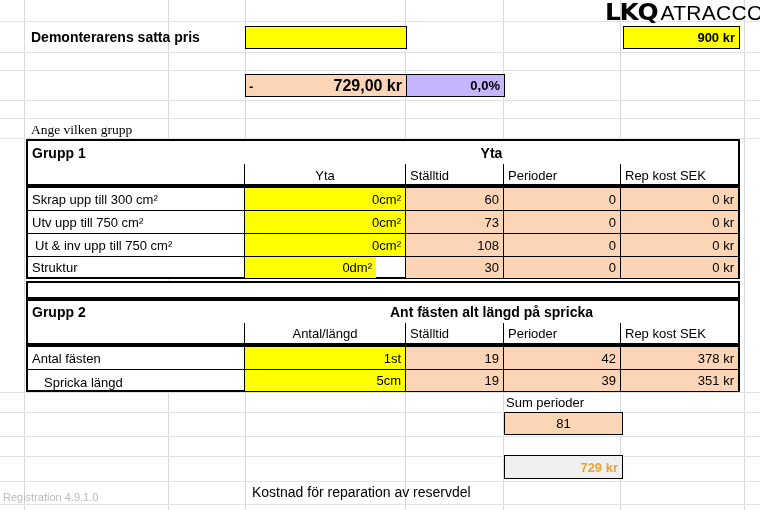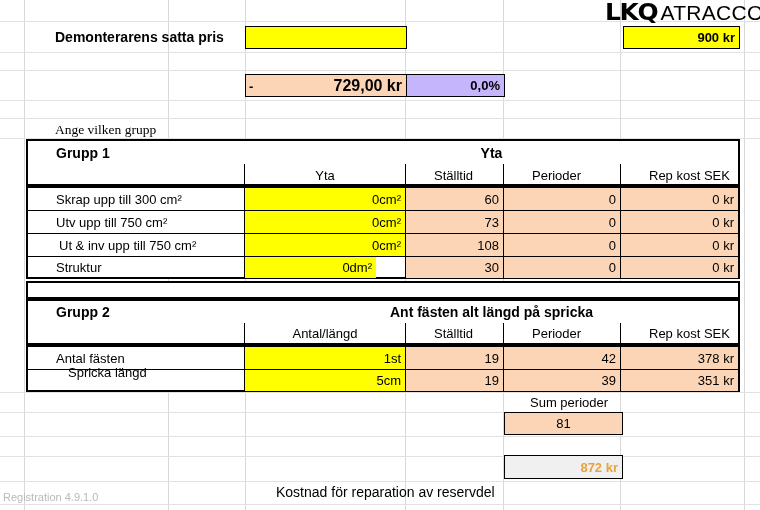--- a/index.html
+++ b/index.html
@@ -38,21 +38,21 @@
   }
   
   .cell {
     position: absolute;
     box-sizing: border-box;
     display: flex;
     align-items: center;
     white-space: nowrap;
     line-height: 1;
   }
-  .cell.left   { justify-content: flex-start; margin-left: 24px; }
+  .cell.left   { justify-content: flex-start; }
   .cell.right  { justify-content: flex-end; }
   .cell.center { justify-content: center; }
 
   .pad-l { padding-left: 4px; }
   .pad-r { padding-right: 4px; }
 
   .bold { font-weight: bold; }
 
   .f13 { font-size: 13px; }
   .f14 { font-size: 14px; }
@@ -238,37 +238,37 @@
 
   <div>
     <div class="cell left f13 pad-l" style="left:28px; top:347px; width:216px; height:22px;">Antal fästen</div>
     <div class="cell right f13 pad-r fill-yellow" style="left:245px; top:347px; width:160px; height:22px;">1st</div>
     <div class="cell right f13 pad-r fill-peach" style="left:406px; top:347px; width:97px; height:22px;">19</div>
     <div class="cell right f13 pad-r fill-peach" style="left:504px; top:347px; width:116px; height:22px;">42</div>
     <div class="cell right f13 pad-r fill-peach" style="left:621px; top:347px; width:117px; height:22px;">378 kr</div>
   </div>
 
   <div>
-    <div class="cell left f13 pad-l" style="left:28px; top:362px; width:240px; height:21px;padding-left:16px;">Spricka längd</div>
+    <div class="cell left f13 pad-l" style="left:28px; top:372px; width:240px; height:21px;padding-left:16px;">Spricka längd</div>
     <div class="cell right f13 pad-r fill-yellow" style="left:245px; top:370px; width:160px; height:21px;">5cm</div>
     <div class="cell right f13 pad-r fill-peach" style="left:406px; top:370px; width:97px; height:21px;">19</div>
     <div class="cell right f13 pad-r fill-peach" style="left:504px; top:370px; width:116px; height:21px;">39</div>
     <div class="cell right f13 pad-r fill-peach" style="left:621px; top:370px; width:117px; height:21px;">351 kr</div>
   </div>
 
   <div style="position:absolute; left:27px; top:369px; width:712px; height:1px; background:#000;"></div>
 
   <div style="position:absolute; left:244px; top:346px; width:1px; height:45px; background:#000;"></div>
   <div style="position:absolute; left:405px; top:346px; width:1px; height:45px; background:#000;"></div>
   <div style="position:absolute; left:503px; top:346px; width:1px; height:45px; background:#000;"></div>
   <div style="position:absolute; left:620px; top:346px; width:1px; height:45px; background:#000;"></div>
 
   <div class="cell left f13" style="left:506px; top:393px; width:120px; height:19px;">Sum perioder</div>
 
   <div class="cell center f13 fill-peach bd-thin" style="left:504px; top:412px; width:119px; height:23px;">81</div>
 
   <div class="cell left f14" style="left:252px; top:480px; width:250px; height:23px;">Kostnad för reparation av reservdel</div>
 
-  <div class="cell right f13 bold pad-r fill-gray bd-thin orange-text" style="left:504px; top:455px; width:119px; height:24px;">872 kr</div>
+  <div class="cell right f13 bold pad-r fill-gray bd-thin orange-text" style="left:504px; top:455px; width:119px; height:24px;">729 kr</div>
 
   <div class="status">Registration 4.9.1.0</div>
 
 </div>
 
 </body></html>

